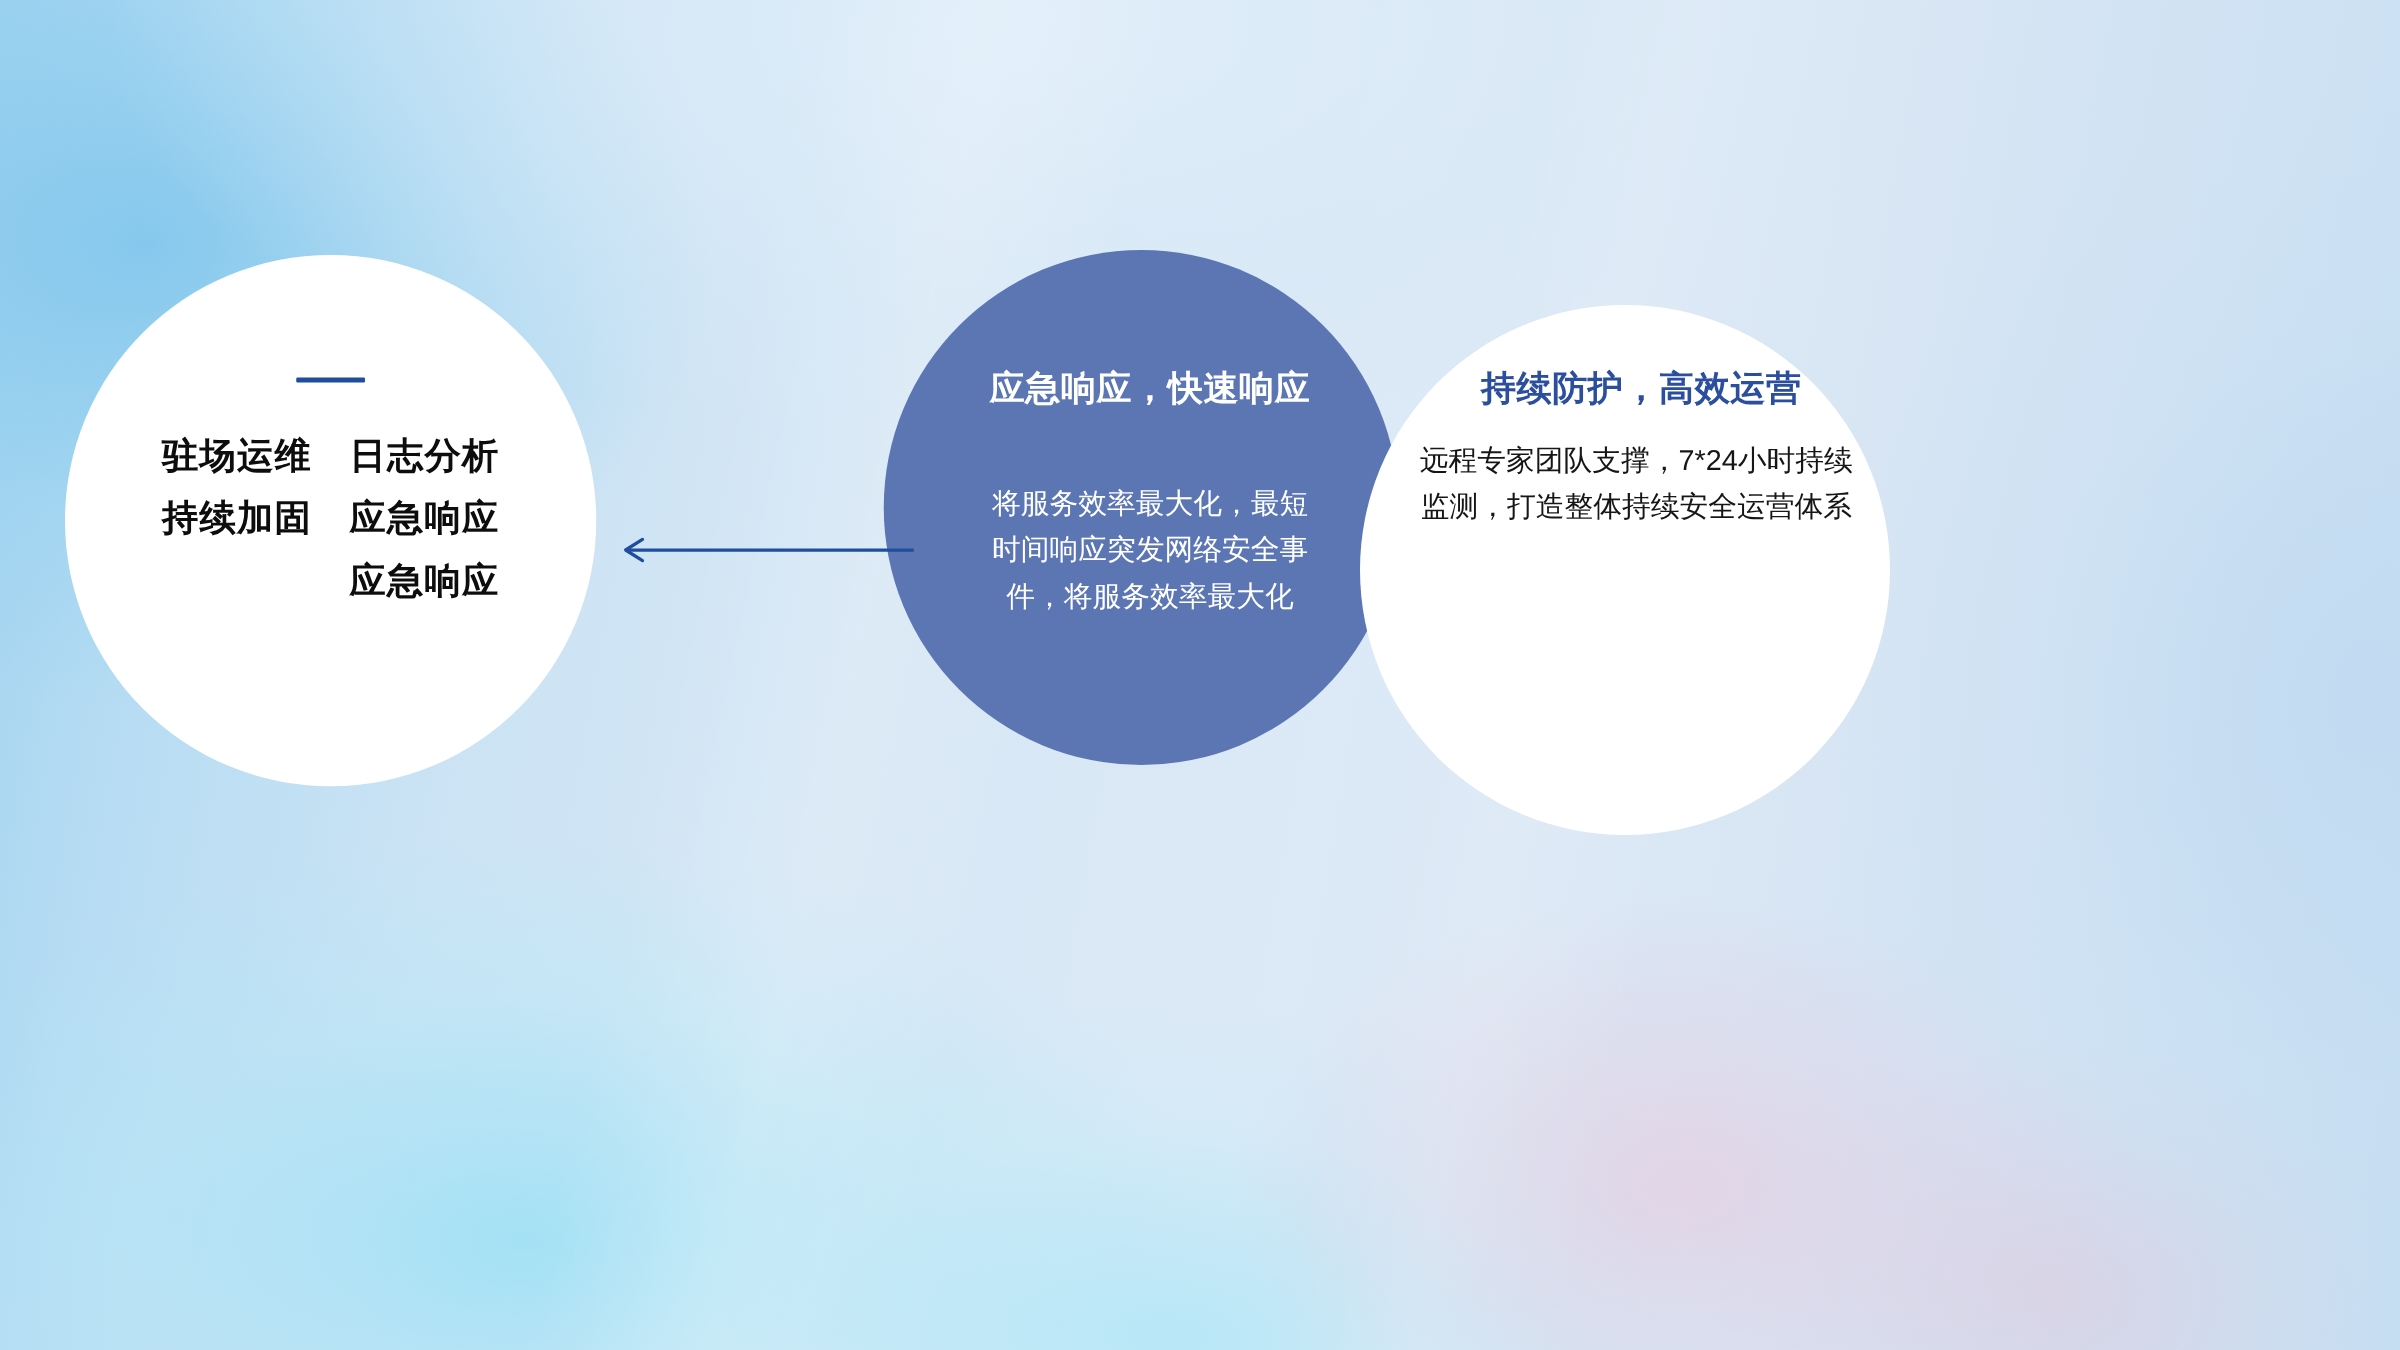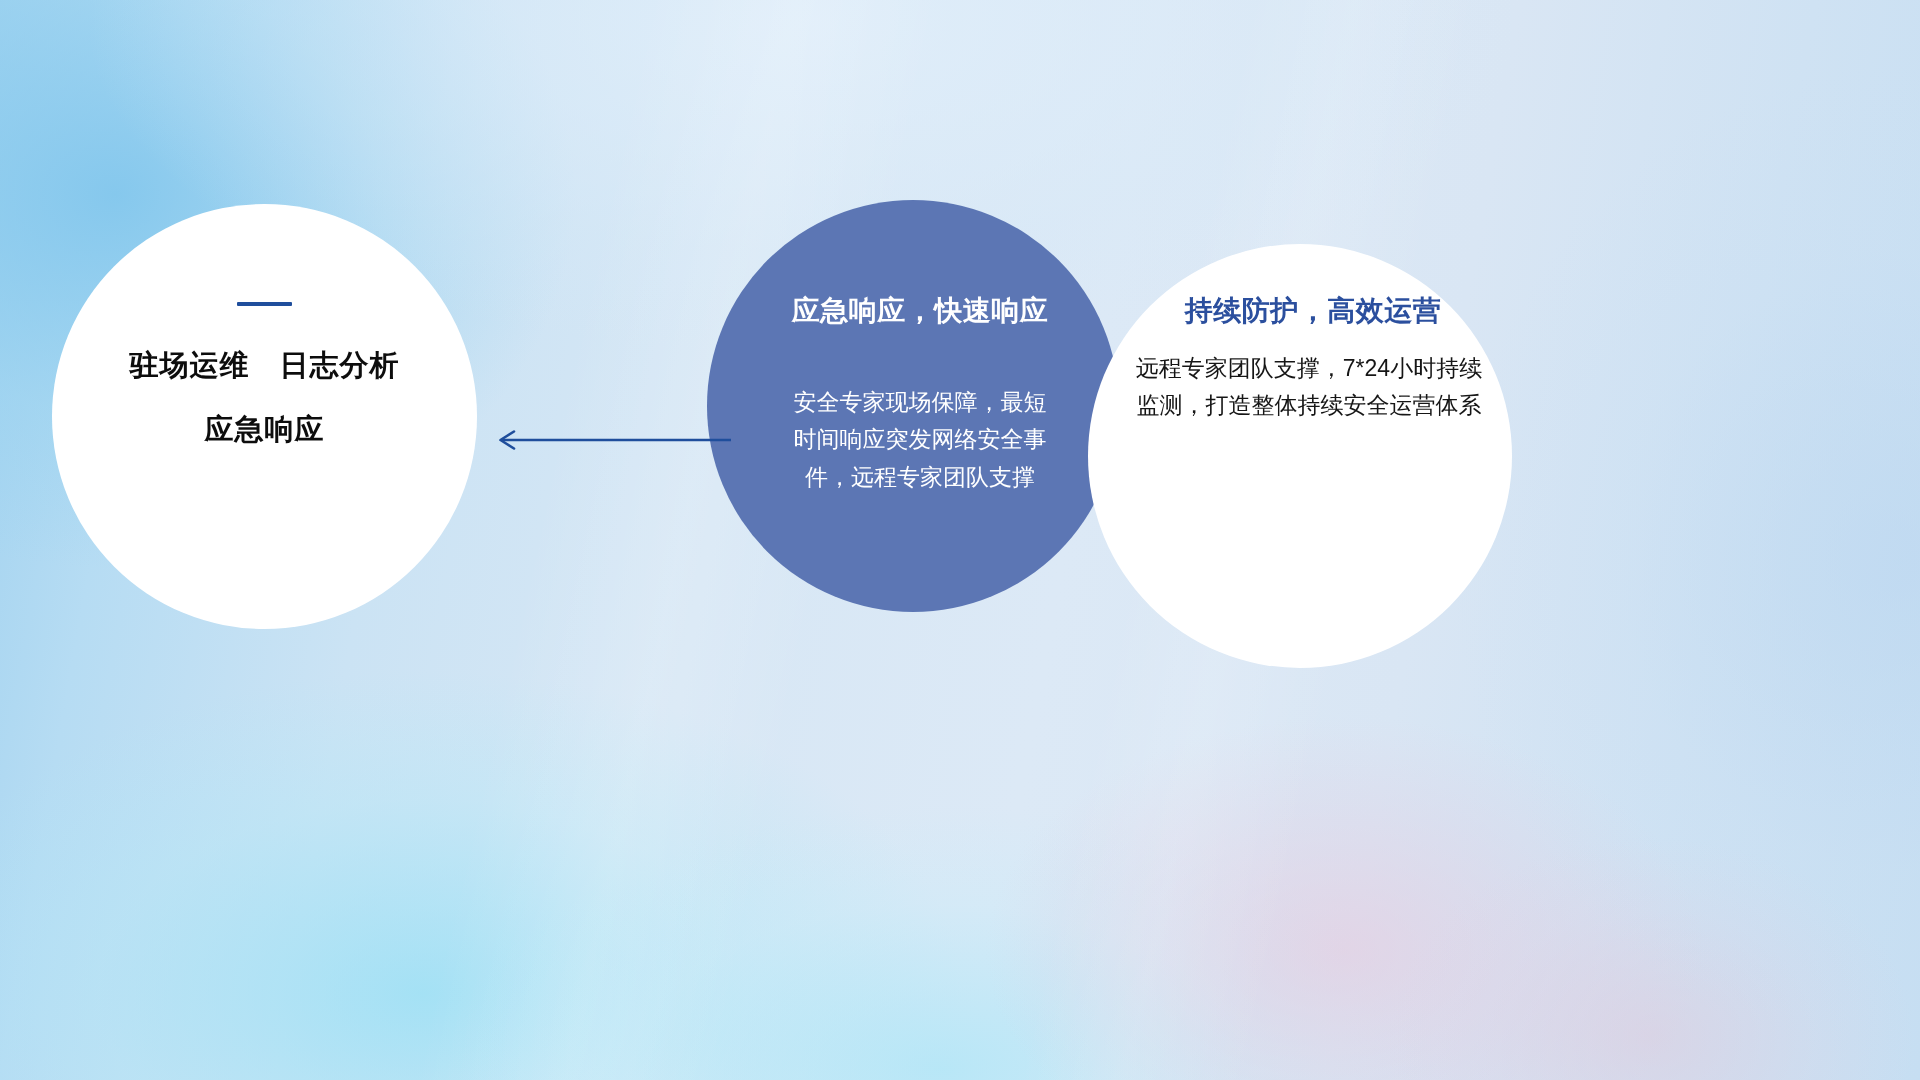--- a/index.html
+++ b/index.html
@@ -138,22 +138,22 @@
   .left-dash {
     width: 55px;
     height: 4px;
     background: #1f4e9c;
     border-radius: 1px;
     margin-bottom: 38px;
   }
   .left-lines {
     display: flex;
     flex-direction: column;
-    align-items: center;
-    gap: 22px;
+    align-items: flex-end;
+    gap: 8px;
   }
   .left-line {
     font-size: 29px;
     font-weight: 700;
     color: #0d0d0d;
     letter-spacing: 1px;
     white-space: pre;
     line-height: 1.45;
   }
 
@@ -251,29 +251,30 @@
 
   <svg class="arrow" viewBox="0 0 245 30">
     <line x1="244" y1="15" x2="16" y2="15" stroke="#1f4e9c" stroke-width="2.6"></line>
     <polyline points="27,6.5 13.5,15 27,23.5" fill="none" stroke="#1f4e9c" stroke-width="2.6" stroke-linecap="round" stroke-linejoin="round"></polyline>
   </svg>
 
   <div class="left-content">
     <div class="left-dash"></div>
     <div class="left-lines">
       <div class="left-line">驻场运维　日志分析</div>
+      <div class="left-line">持续加固　应急响应</div>
       <div class="left-line">应急响应</div>
     </div>
   </div>
 
   <div class="circle circle-right"></div>
 
   <div class="mid-content">
     <div class="mid-title">应急响应，快速响应</div>
-    <div class="mid-body">安全专家现场保障，最短时间响应突发网络安全事件，远程专家团队支撑</div>
+    <div class="mid-body">将服务效率最大化，最短时间响应突发网络安全事件，将服务效率最大化</div>
   </div>
 
   <div class="right-content">
     <div class="right-title">持续防护，高效运营</div>
     <div class="right-body">远程专家团队支撑，7*24小时持续监测，打造整体持续安全运营体系</div>
   </div>
 
 </div>
 
 </body></html>

